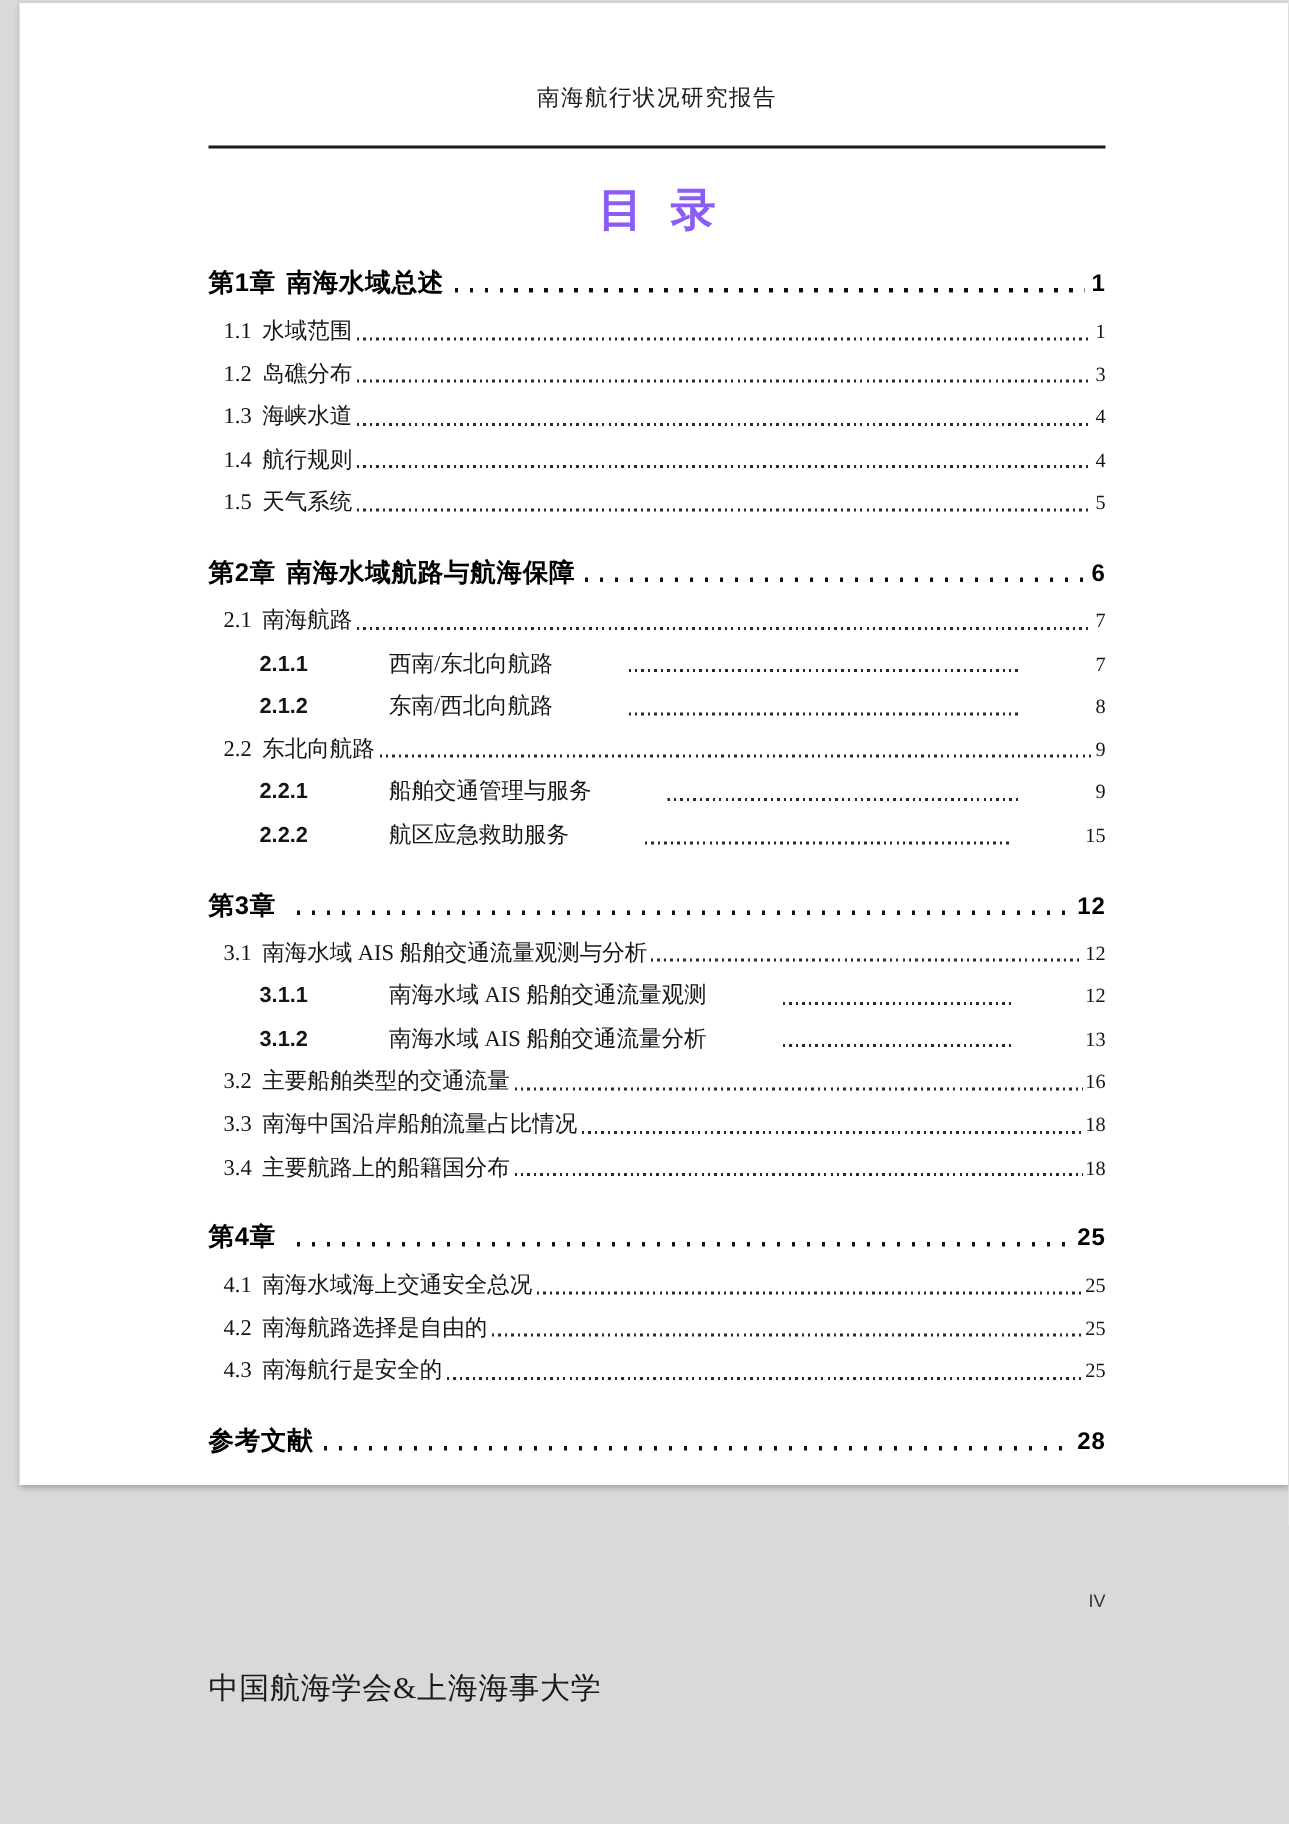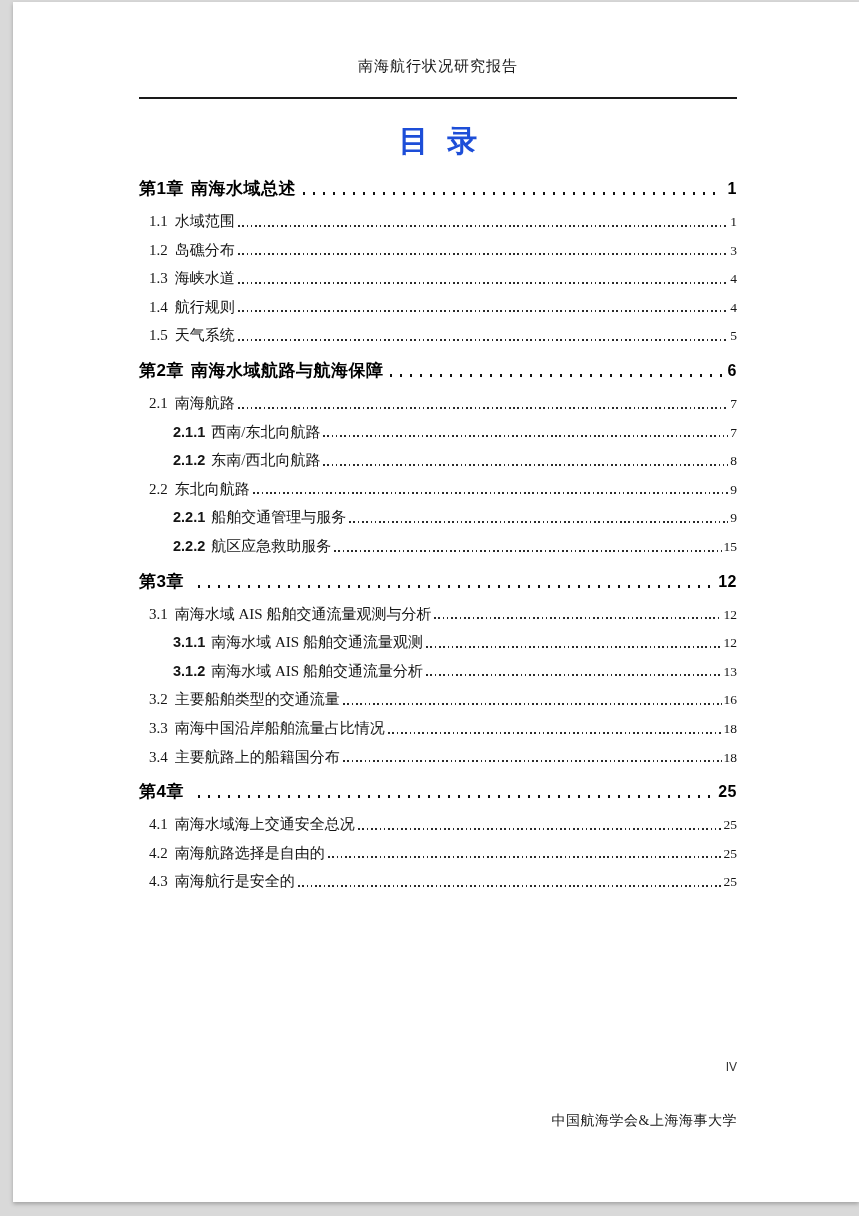--- a/index.html
+++ b/index.html
@@ -11,21 +11,21 @@
     color: #111;
   }
   .viewer-bg {
     position: relative;
     width: 859px; height: 1216px;
     background: #d9d9d9;
   }
   .doc-page {
     position: absolute;
     left: 13px; top: 2px;
-    width: 846px; height: 1200px;
+    width: 846px; height: 988px;
     background: #ffffff;
     box-shadow: 0 2px 4px rgba(0,0,0,0.25);
   }
   .content {
     position: relative;
     height: 100%;
     padding: 0 122px 0 126px;
   }
   .running-header {
     padding-top: 55px;
@@ -41,42 +41,42 @@
     height: 0;
   }
   .toc-title {
     margin-top: 20px;
     text-align: center;
     font-family: "Liberation Sans", "DejaVu Sans", sans-serif;
     font-weight: 700;
     font-size: 30px;
     line-height: 44px;
     word-spacing: 10px;
-    color: #1d4ed8;
+    color: #8b5cf6;
   }
   .toc-list { margin-top: 2px; }
   .toc-row {
     display: flex;
     align-items: baseline;
     white-space: nowrap;
   }
   .toc-row .leader {
     flex: 1 1 auto;
     min-width: 12px;
     height: 3px;
   }
   
   .row-chapter {
     font-family: "Liberation Sans", "DejaVu Sans", sans-serif;
     font-weight: 700;
     font-size: 17px;
     letter-spacing: 0.5px;
     height: 25px;
     line-height: 25px;
-    margin-top: 8px;
+    margin-top: 19px;
     margin-bottom: 6px;
     color: #000;
   }
   .toc-list > .row-chapter:first-child { margin-top: 13px; }
   .row-chapter .leader {
     align-self: flex-end;
     margin: 0 5px 6px 7px;
     background: repeating-linear-gradient(to right, #111 0 2.2px, transparent 2.2px 10px);
     background-position: left bottom;
   }
@@ -85,21 +85,21 @@
     font-weight: 600;
   }
   
   .row-section, .row-subsection {
     font-size: 15px;
     height: 28.6px;
     line-height: 28.6px;
     color: #151515;
   }
   .row-section { padding-left: 10px; }
-  .row-subsection { padding-left: 34px; }
+  .row-subsection { padding-left: 34px; gap: 48px; }
   .row-subsection .num {
     font-family: "Liberation Sans", "DejaVu Sans", sans-serif;
     font-weight: 700;
     font-size: 14.5px;
   }
   .row-section .leader, .row-subsection .leader {
     align-self: flex-end;
     margin: 0 2px 9px 3px;
     height: 2px;
     background: repeating-linear-gradient(to right, #2a2a2a 0 1.6px, transparent 1.6px 4.3px);
@@ -114,22 +114,22 @@
     right: 122px;
     font-family: Liberation Sans, sans-serif;
     font-size: 12px;
     color: #333;
   }
   .footer-org {
     position: absolute;
     top: 1110px;
     left: 126px;
     right: 122px;
-    text-align: right;
-    font-size: 14px;
+    text-align: left;
+    font-size: 20px;
     color: #1a1a1a;
     letter-spacing: 0.5px;
   }
 </style>
 </head>
 <body>
 
 <div class="viewer-bg">
   <div class="doc-page">
     <div class="content">
@@ -276,20 +276,26 @@
             <span class="text">南海航路选择是自由的</span>
             <div class="leader"></div>
             <span class="pagenum">25</span>
           </div>
           <div class="toc-row row-section">
             <span class="num">4.3</span>
             <span class="text">南海航行是安全的</span>
             <div class="leader"></div>
             <span class="pagenum">25</span>
           </div>
+          <div class="toc-row row-chapter">
+            <span class="num"></span>
+            <span class="text">参考文献</span>
+            <div class="leader"></div>
+            <span class="pagenum">28</span>
+          </div>
         </div>
 
       <div class="footer-pagenum">IV</div>
 
       <div class="footer-org">中国航海学会&amp;上海海事大学</div>
 
     </div>
   </div>
 </div>
 

